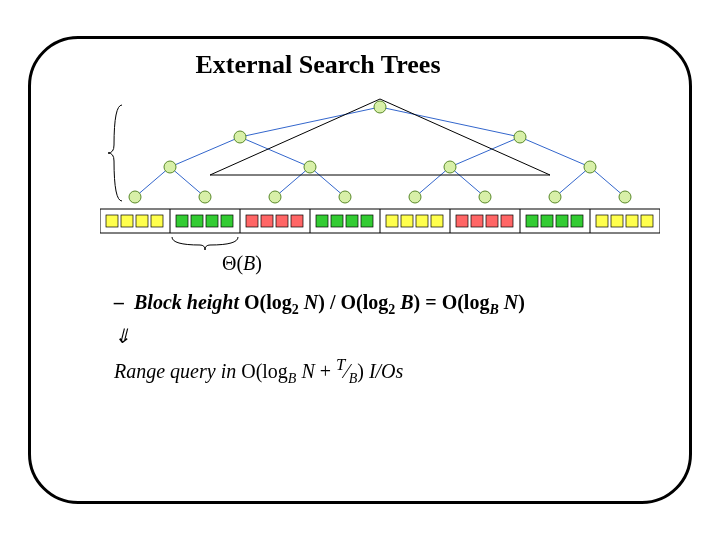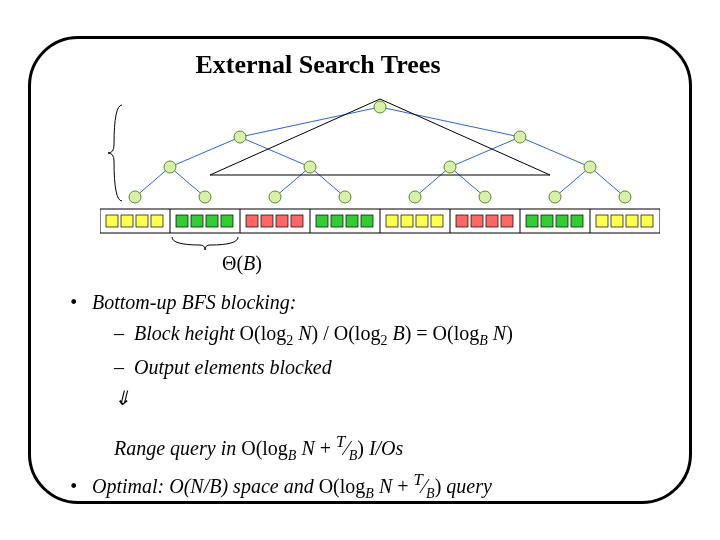--- a/index.html
+++ b/index.html
@@ -2,23 +2,23 @@
 <html><head>
 <meta charset="utf-8">
 <style>
   html,body{margin:0;padding:0;width:720px;height:540px;background:#fff;font-family:"Times New Roman",serif;}
   .slide{position:relative;width:720px;height:540px;}
   .frame{position:absolute;left:28px;top:36px;width:664px;height:468px;border:3px solid #000;border-radius:50px;box-sizing:border-box;}
   .title{position:absolute;left:0;top:50px;width:636px;text-align:center;font-size:26px;font-weight:bold;}
   .tree{position:absolute;left:100px;top:95px;width:560px;height:180px;}
   .bullets{position:absolute;left:70px;top:288px;width:600px;font-style:italic;font-size:20px;line-height:1.45;}
   .b1{margin:0 0 2px 0;}
-  .sub{margin:0 0 2px 44px;}
+  .sub{margin:0 0 2px 44px;font-weight:bold;}
   .arrow{margin:0 0 2px 44px;}
-  .b2{margin:17px 0 2px 44px;}
+  .b2{margin:2px 0 2px 44px;}
   .b3{margin:2px 0 0 0;}
   .bullet-dot{display:inline-block;width:22px;}
   sub{font-size:0.7em;}
   .formula{font-family:'Times New Roman',serif;font-style:normal;}
   .heightlabel{position:absolute;left:46px;top:132px;font-size:20px;font-family:'Times New Roman',serif;}
   .thetalabel{position:absolute;left:210px;top:252px;font-size:20px;font-family:'Times New Roman',serif;margin-left:12px;}
 </style>
 </head>
 <body>
 
@@ -119,20 +119,17 @@
       </g>
 
     <path d="M 72 142 Q 72 150 100 150 Q 105 150 105 155 Q 105 150 110 150 Q 138 150 138 142" fill="none" stroke="#000" stroke-width="1"></path>
   </svg>
 
   <div class="thetalabel">
     <span class="formula">Θ(<i>B</i>)</span>
   </div>
 
   <div class="bullets">
-    <div class="b1"><span class="bullet-dot">•</span><span>Bottom-up BFS blocking:</span></div>
     <div class="sub">–&nbsp;&nbsp;<span>Block height </span><span class="formula">O(log<sub>2</sub> <i>N</i>) / O(log<sub>2</sub> <i>B</i>) = O(log<sub><i>B</i></sub> <i>N</i>)</span></div>
-    <div class="sub">–&nbsp;&nbsp;<span>Output elements blocked</span></div>
     <div class="arrow">⇓</div>
     <div class="b2"><span>Range query in </span><span class="formula">O(log<sub><i>B</i></sub> <i>N</i> + <sup><i>T</i></sup>⁄<sub><i>B</i></sub>)</span><span> I/Os</span></div>
-    <div class="b3"><span class="bullet-dot">•</span><span>Optimal:</span><span>  O(N/B) space and </span><span class="formula">O(log<sub><i>B</i></sub> <i>N</i> + <sup><i>T</i></sup>⁄<sub><i>B</i></sub>)</span><span> query</span></div>
   </div>
 </div>
 
 </body></html>

